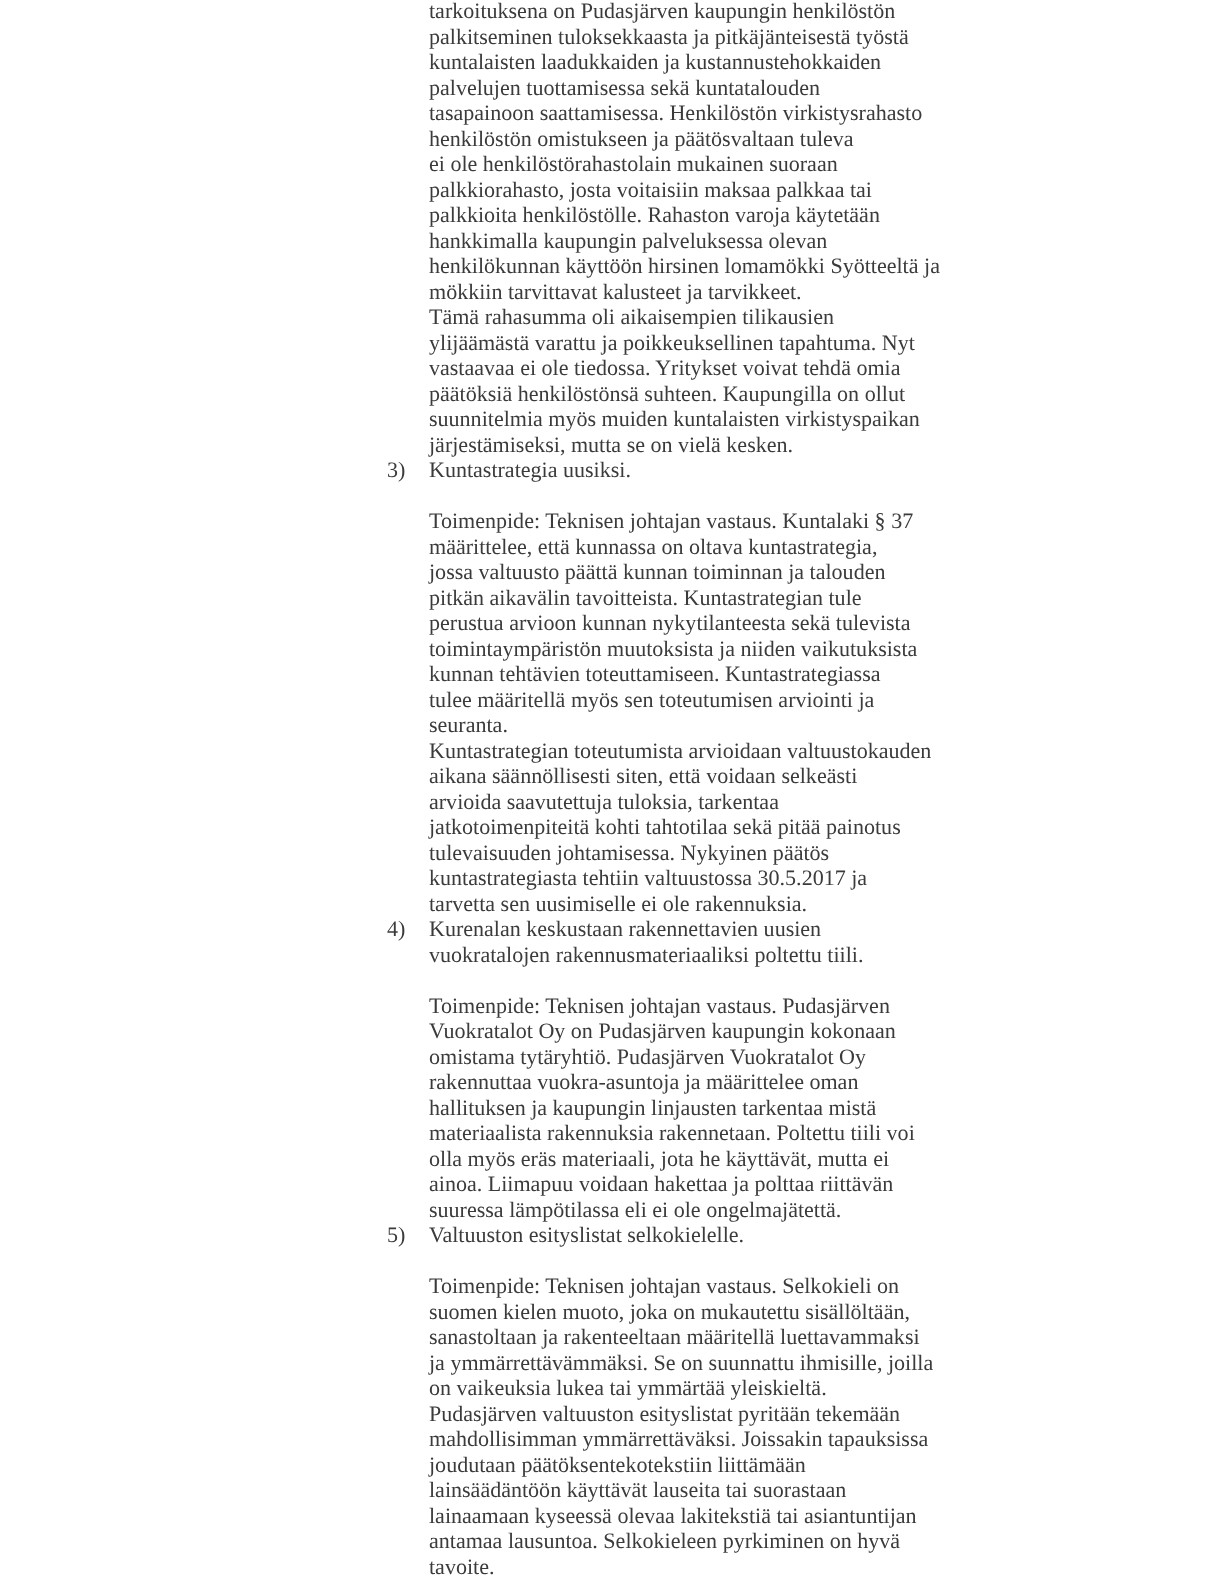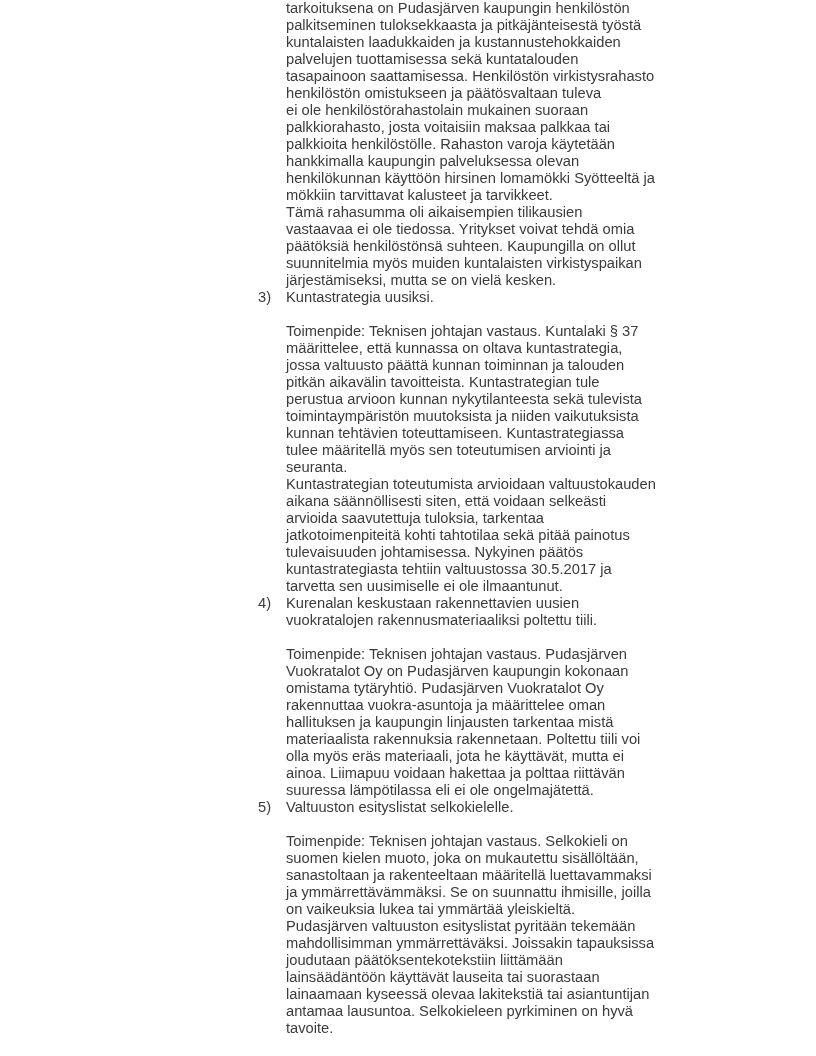--- a/index.html
+++ b/index.html
@@ -6,21 +6,21 @@
     margin: 0;
     padding: 0;
     background: #ffffff;
   }
   .page {
     position: relative;
     width: 816px;
     height: 1056px;
     background: #ffffff;
     overflow: hidden;
-    font-family: Liberation Sans, sans-serif;
+    font-family: Liberation Serif, serif;
     font-size: 14.7px;
     line-height: 17px;
     color: #3b3b3b;
   }
   .doc {
     position: absolute;
     top: 0;
     left: 0;
     right: 0;
   }
@@ -60,20 +60,21 @@
         <div class="line">henkilöstön omistukseen ja päätösvaltaan tuleva</div>
         <div class="line">ei ole henkilöstörahastolain mukainen suoraan</div>
         <div class="line">palkkiorahasto, josta voitaisiin maksaa palkkaa tai</div>
         <div class="line">palkkioita henkilöstölle. Rahaston varoja käytetään</div>
         <div class="line">hankkimalla kaupungin palveluksessa olevan</div>
         <div class="line">henkilökunnan käyttöön hirsinen lomamökki Syötteeltä ja</div>
         <div class="line">mökkiin tarvittavat kalusteet ja tarvikkeet.</div>
       </div>
       <div class="paragraph">
         <div class="line">Tämä rahasumma oli aikaisempien tilikausien</div>
+        <div class="line">ylijäämästä varattu ja poikkeuksellinen tapahtuma. Nyt</div>
         <div class="line">vastaavaa ei ole tiedossa. Yritykset voivat tehdä omia</div>
         <div class="line">päätöksiä henkilöstönsä suhteen. Kaupungilla on ollut</div>
         <div class="line">suunnitelmia myös muiden kuntalaisten virkistyspaikan</div>
         <div class="line">järjestämiseksi, mutta se on vielä kesken.</div>
       </div>
       <div class="list-item">
         <span class="list-number">3)</span>
         <div class="line">Kuntastrategia uusiksi.</div>
       </div>
       <div class="line blank">&nbsp;</div>
@@ -88,21 +89,21 @@
         <div class="line">tulee määritellä myös sen toteutumisen arviointi ja</div>
         <div class="line">seuranta.</div>
       </div>
       <div class="paragraph">
         <div class="line">Kuntastrategian toteutumista arvioidaan valtuustokauden</div>
         <div class="line">aikana säännöllisesti siten, että voidaan selkeästi</div>
         <div class="line">arvioida saavutettuja tuloksia, tarkentaa</div>
         <div class="line">jatkotoimenpiteitä kohti tahtotilaa sekä pitää painotus</div>
         <div class="line">tulevaisuuden johtamisessa. Nykyinen päätös</div>
         <div class="line">kuntastrategiasta tehtiin valtuustossa 30.5.2017 ja</div>
-        <div class="line">tarvetta sen uusimiselle ei ole ilmaantunut.</div>
+        <div class="line">tarvetta sen uusimiselle ei ole rakennuksia.</div>
       </div>
       <div class="list-item">
         <span class="list-number">4)</span>
         <div class="line">Kurenalan keskustaan rakennettavien uusien</div>
         <div class="line">vuokratalojen rakennusmateriaaliksi poltettu tiili.</div>
       </div>
       <div class="line blank">&nbsp;</div>
       <div class="paragraph">
         <div class="line">Toimenpide: Teknisen johtajan vastaus. Pudasjärven</div>
         <div class="line">Vuokratalot Oy on Pudasjärven kaupungin kokonaan</div>

